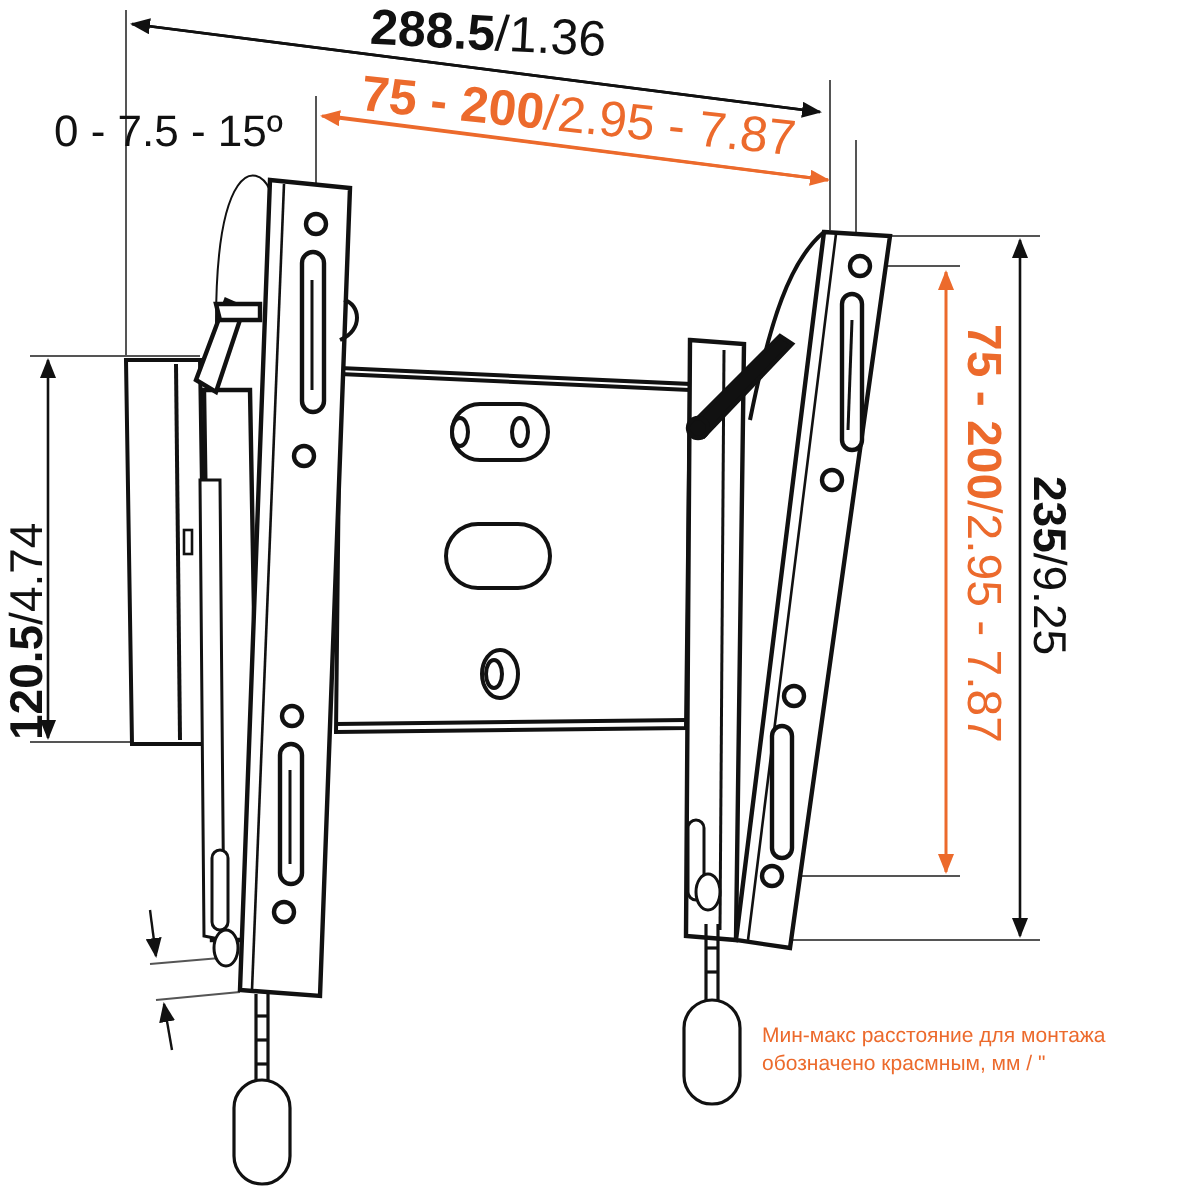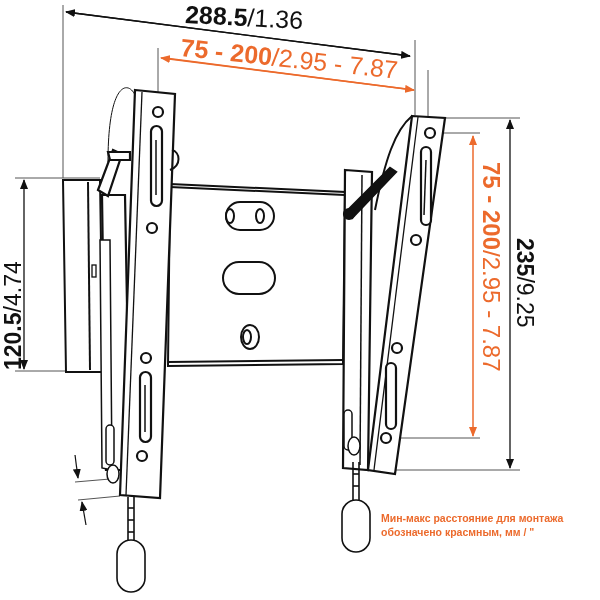--- a/index.html
+++ b/index.html
@@ -4,21 +4,21 @@
   <style>
     html, body { margin: 0; padding: 0; background: #ffffff; }
     body { width: 600px; height: 600px; position: relative; overflow: hidden; font-family: "Liberation Sans", sans-serif; }
     #stage { position: absolute; left: 0; top: 0; width: 600px; height: 600px; }
     .lbl { position: absolute; white-space: nowrap; line-height: 1; }
     .dim-black { color: #111111; font-size: 22px; }
     .dim-black b { font-weight: 700; }
     .dim-orange { color: #ec6a2c; font-size: 22px; }
     .dim-orange b { font-weight: 700; }
     .vert { transform-origin: left top; }
-    .note { color: #ec6a2c; font-size: 10.5px; font-weight: 700; line-height: 14px; white-space: nowrap; position: absolute; }
+    .note { color: #ec6a2c; font-size: 10.5px; font-weight: 400; line-height: 14px; white-space: nowrap; position: absolute; }
   </style>
 </head>
 <body>
 
 <div id="stage">
 
   <svg width="600" height="600" viewBox="0 0 600 600" xmlns="http://www.w3.org/2000/svg" style="position:absolute;left:0;top:0;">
     <defs>
       <marker id="arrB" markerWidth="10" markerHeight="8" refX="9" refY="4" orient="auto" markerUnits="userSpaceOnUse">
         <path d="M0,0 L10,4 L0,8 z" fill="#111"></path>
@@ -158,20 +158,21 @@
   </svg>
 
   <div class="lbl dim-black" style="left:185px; top:5px; font-size:25px; transform: rotate(3deg);">
     <b>288.5</b><span>/1.36</span>
   </div>
 
   <div class="lbl dim-orange" style="left:182px; top:35px; font-size:25px; transform: rotate(6deg); transform-origin:left top;">
     <b>75 - 200</b><span>/2.95 - 7.87</span>
   </div>
 
+  <div class="lbl dim-black" style="left:27px; top:55px; font-size:22px;">0 - 7.5 - 15º</div>
 
   <div class="lbl dim-black vert" style="left:2px; top:370px; font-size:23px; transform: rotate(-90deg);">
     <b>120.5</b><span>/4.74</span>
   </div>
 
   <div class="lbl dim-orange vert" style="left:503px; top:162px; font-size:24px; transform: rotate(90deg);">
     <b>75 - 200</b><span>/2.95 - 7.87</span>
   </div>
 
   <div class="lbl dim-black vert" style="left:536px; top:238px; font-size:23px; transform: rotate(90deg);">

